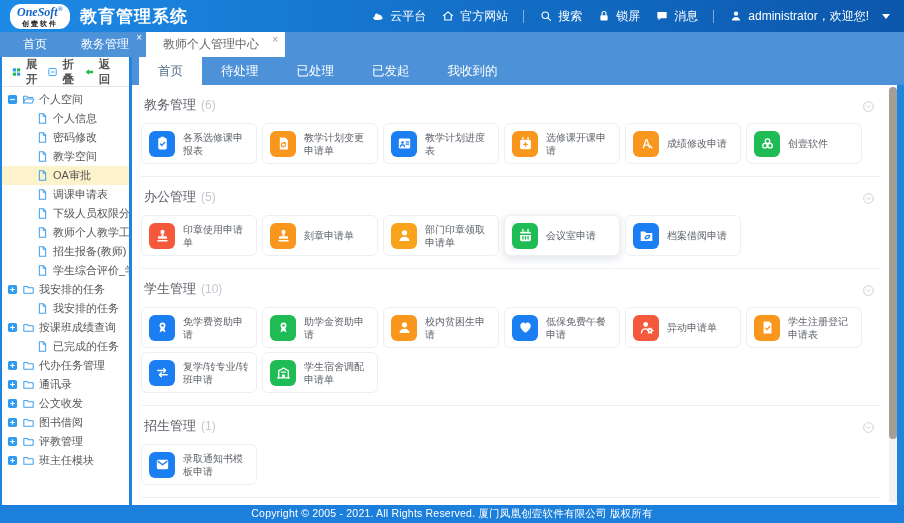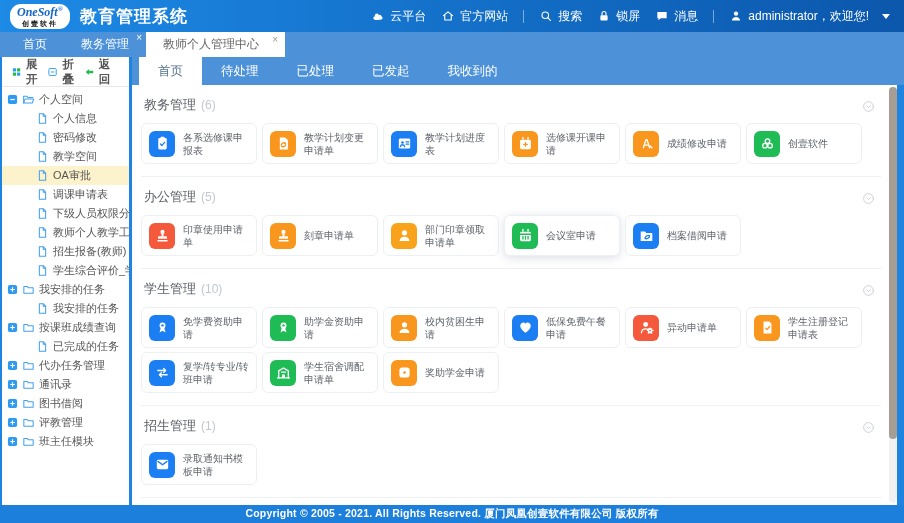--- a/index.html
+++ b/index.html
@@ -56,21 +56,21 @@
   .cards{display:flex;flex-wrap:wrap;gap:4px 5px}
   .card{width:116px;height:41px;border:1px solid #ecf0f3;border-radius:6px;display:flex;align-items:center;gap:8px;padding:0 7px;cursor:pointer;background:#fff}
   .card.raised{box-shadow:0 2px 10px rgba(60,80,120,.18)}
   .card-icon{width:26px;height:26px;border-radius:6px;background:var(--c);flex:none;display:flex;align-items:center;justify-content:center}
   .card-icon svg{width:17px;height:17px}
   .card-label{font-size:10px;color:#5f646b;line-height:1.3;max-height:27px;overflow:hidden}
 
   .scrollbar{position:absolute;top:2px;right:0;bottom:2px;width:8px;background:#f1f1f1;border-radius:4px}
   .scroll-thumb{position:absolute;top:0;left:0;width:8px;height:352px;background:#a69e94;border-radius:4px}
 
-  .footer{height:18px;background:#1b7fdb;color:#fff;font-size:10.5px;font-weight:bold;display:flex;align-items:center;justify-content:center;letter-spacing:.2px}
+  .footer{height:18px;background:#1b7fdb;color:#fff;font-size:10.5px;font-weight:normal;display:flex;align-items:center;justify-content:center;letter-spacing:.2px}
 
   
   .sw{fill:none;stroke:#fff;stroke-width:1.9;stroke-linecap:round;stroke-linejoin:round}
   .cs{fill:none;stroke:var(--c);stroke-width:1.9;stroke-linecap:round;stroke-linejoin:round}
   .cf{fill:var(--c)}
   .tb{fill:none;stroke:#43a0ee;stroke-width:1.9;stroke-linecap:round;stroke-linejoin:round}
   .gc{fill:none;stroke:#c6cbd3;stroke-width:1.6;stroke-linecap:round;stroke-linejoin:round}
 </style>
 </head>
 <body>
@@ -304,20 +304,30 @@
             <span>通讯录</span>
           </div>
           <div class="tree-row lvl0f">
             <svg class="tg" viewBox="0 0 24 24">
               <rect x="2" y="2" width="20" height="20" rx="4" fill="#2f9bf0"></rect>
               <path d="M7 12h10M12 7v10" stroke="#fff" stroke-width="2.6"></path>
             </svg>
             <svg class="fi" viewBox="0 0 24 24">
               <path class="tb" d="M3.4 18.8V6.4h6l2 2.2h9.2v10.2z"></path>
             </svg>
+            <span>公文收发</span>
+          </div>
+          <div class="tree-row lvl0f">
+            <svg class="tg" viewBox="0 0 24 24">
+              <rect x="2" y="2" width="20" height="20" rx="4" fill="#2f9bf0"></rect>
+              <path d="M7 12h10M12 7v10" stroke="#fff" stroke-width="2.6"></path>
+            </svg>
+            <svg class="fi" viewBox="0 0 24 24">
+              <path class="tb" d="M3.4 18.8V6.4h6l2 2.2h9.2v10.2z"></path>
+            </svg>
             <span>图书借阅</span>
           </div>
           <div class="tree-row lvl0f">
             <svg class="tg" viewBox="0 0 24 24">
               <rect x="2" y="2" width="20" height="20" rx="4" fill="#2f9bf0"></rect>
               <path d="M7 12h10M12 7v10" stroke="#fff" stroke-width="2.6"></path>
             </svg>
             <svg class="fi" viewBox="0 0 24 24">
               <path class="tb" d="M3.4 18.8V6.4h6l2 2.2h9.2v10.2z"></path>
             </svg>
@@ -574,29 +584,20 @@
            <span class="card-icon">
                   <svg class="" viewBox="0 0 24 24">
                     <path class="sw" d="M5.2 19.6v-10L12 5.6l6.8 4v10"></path>
                     <path class="sw" d="M3.6 19.6h16.8"></path>
                     <path class="sw" d="M9.2 11.4h5.6"></path>
                     <rect x="10" y="14.8" width="4" height="4.8" fill="#fff"></rect>
                   </svg>
                 </span>
            <span class="card-label">学生宿舍调配申请单</span>
          </div>
-         <div class="card" style="--c:#f9961d">
-           <span class="card-icon">
-                  <svg class="" viewBox="0 0 24 24">
-                    <rect x="4.8" y="4.8" width="14.4" height="14.4" rx="3.6" fill="#fff"></rect>
-                    <circle class="cf" cx="12" cy="12" r="1.9"></circle>
-                  </svg>
-                </span>
-           <span class="card-label">奖助学金申请</span>
-         </div>
      </div>
    </div>
           <div class="section">
      <div class="sec-head">
        <span class="sec-title">招生管理</span>
        <span class="sec-count">(1)</span>
        <span class="sec-collapse"><svg class="" viewBox="0 0 24 24">
                   <circle class="gc" cx="12" cy="12" r="9"></circle>
                   <path class="gc" d="M8.6 10.6l3.4 3.4 3.4-3.4"></path>
                 </svg></span>

